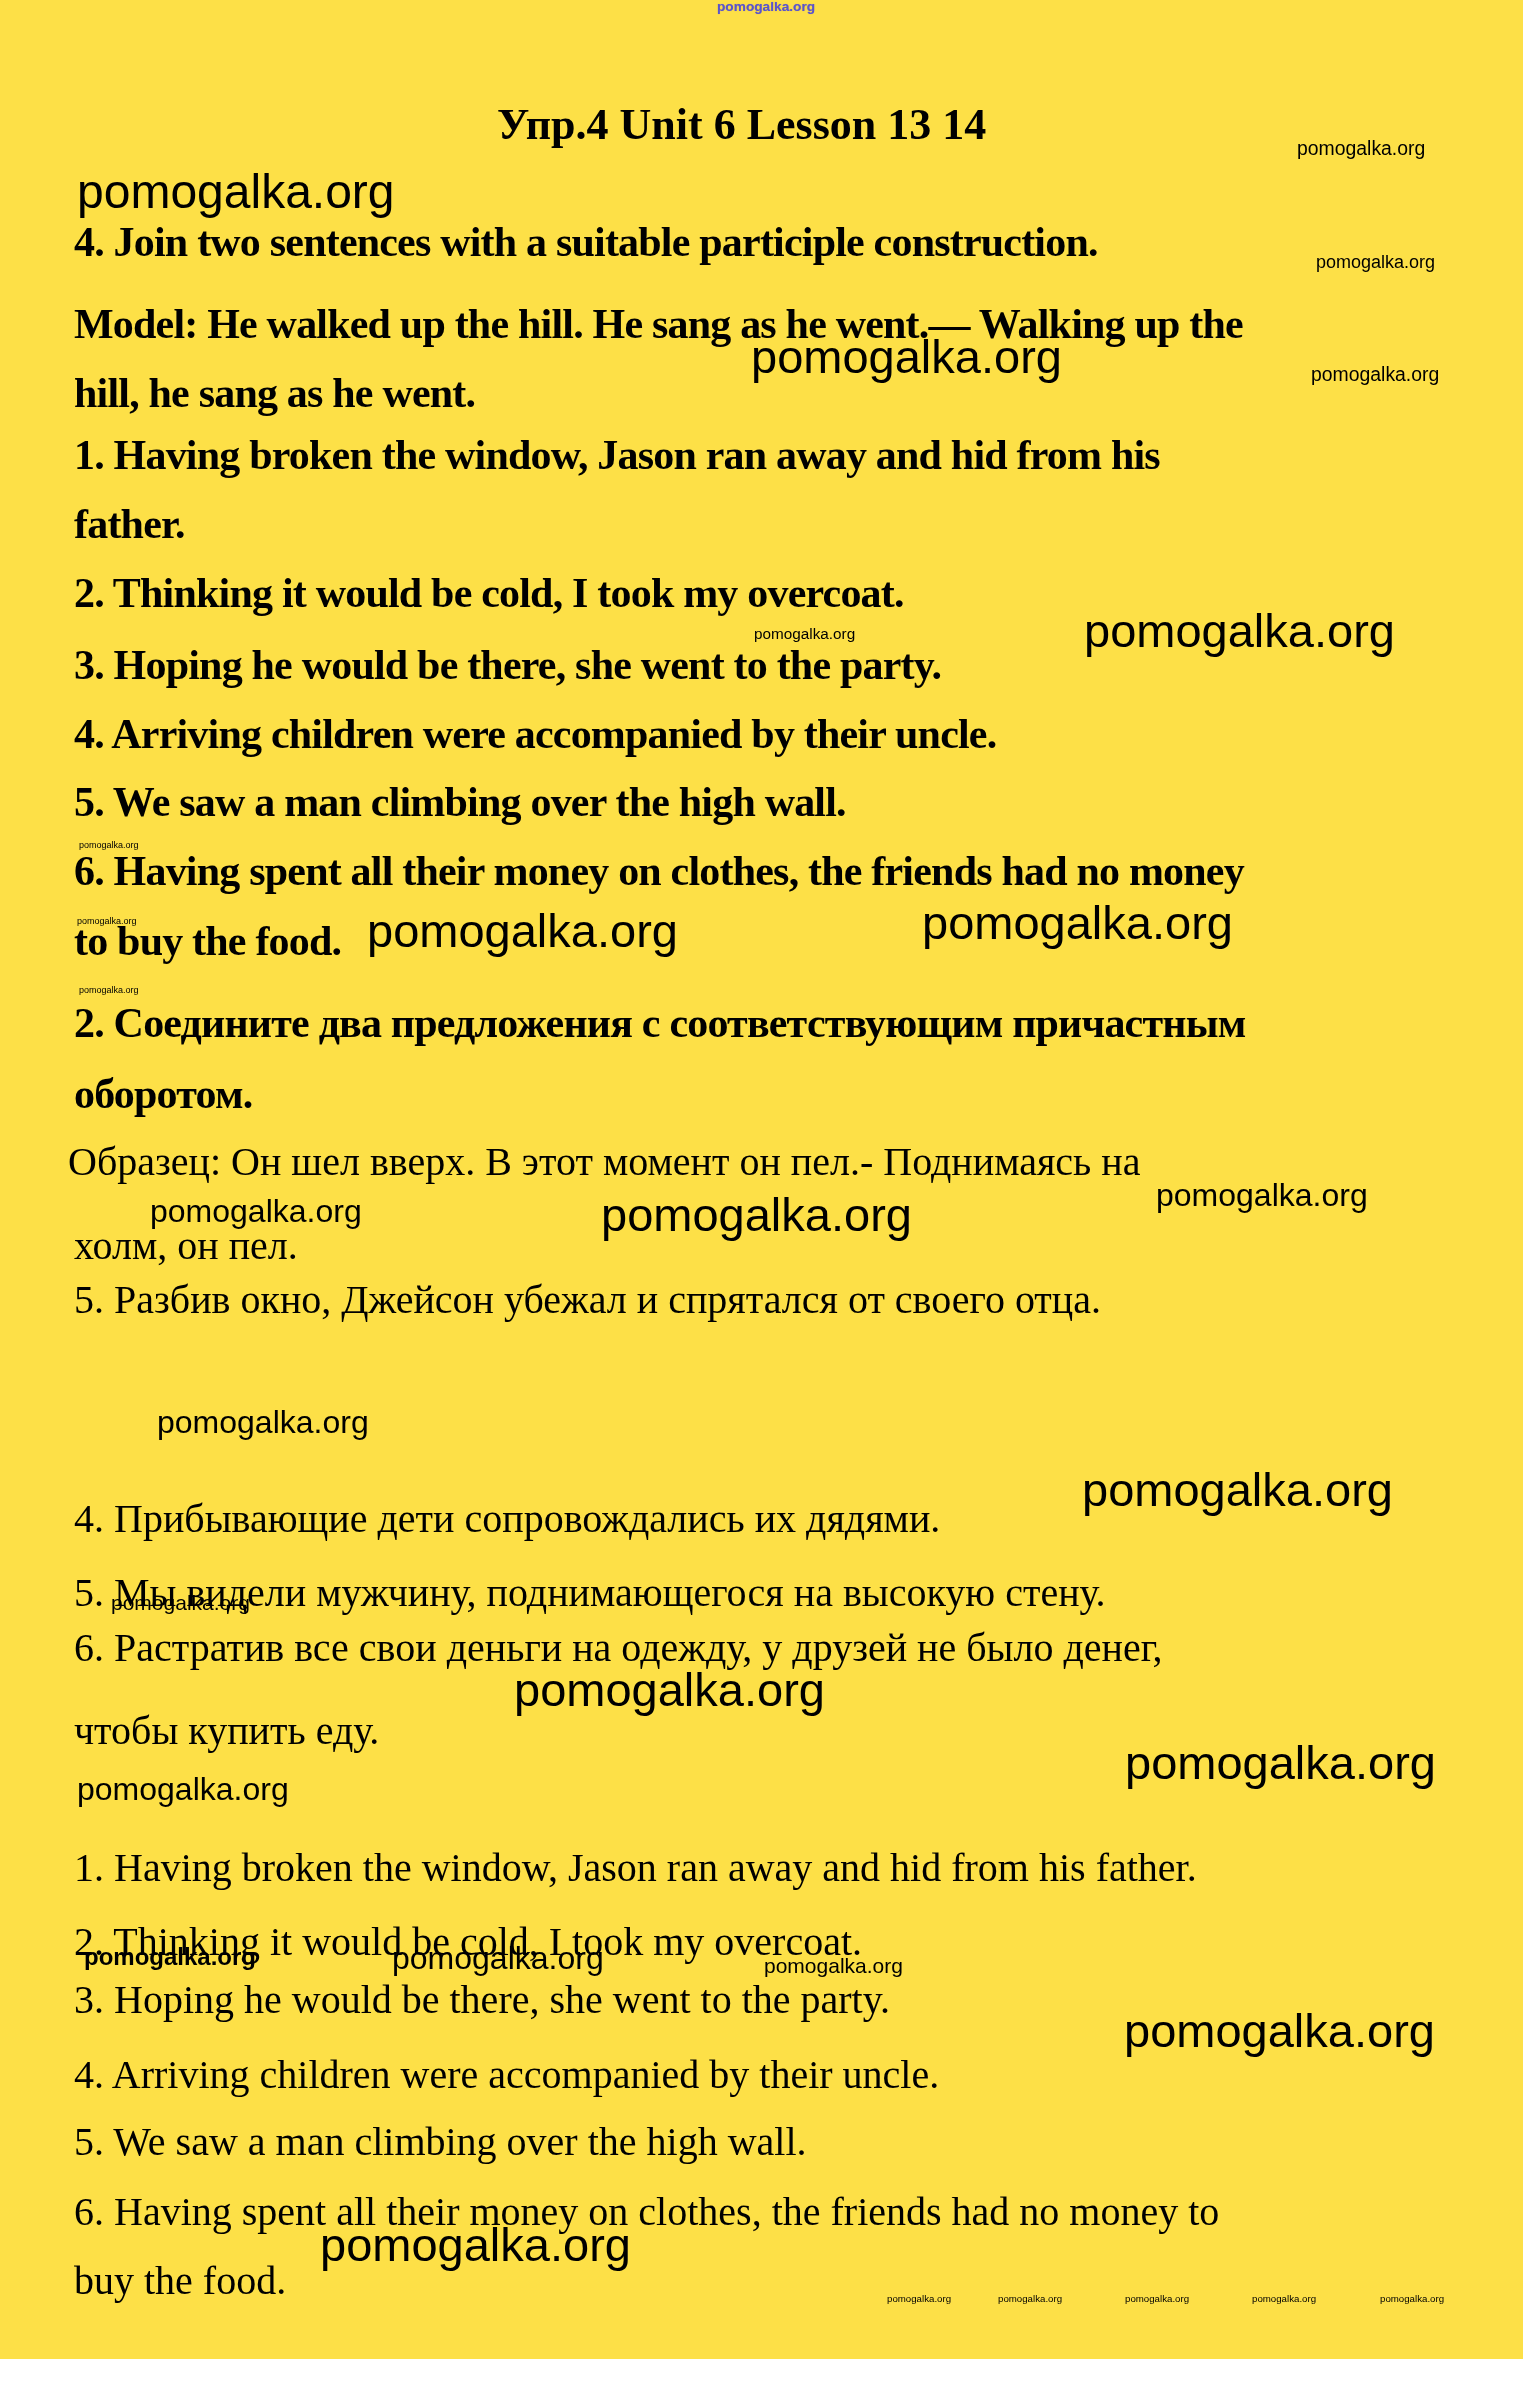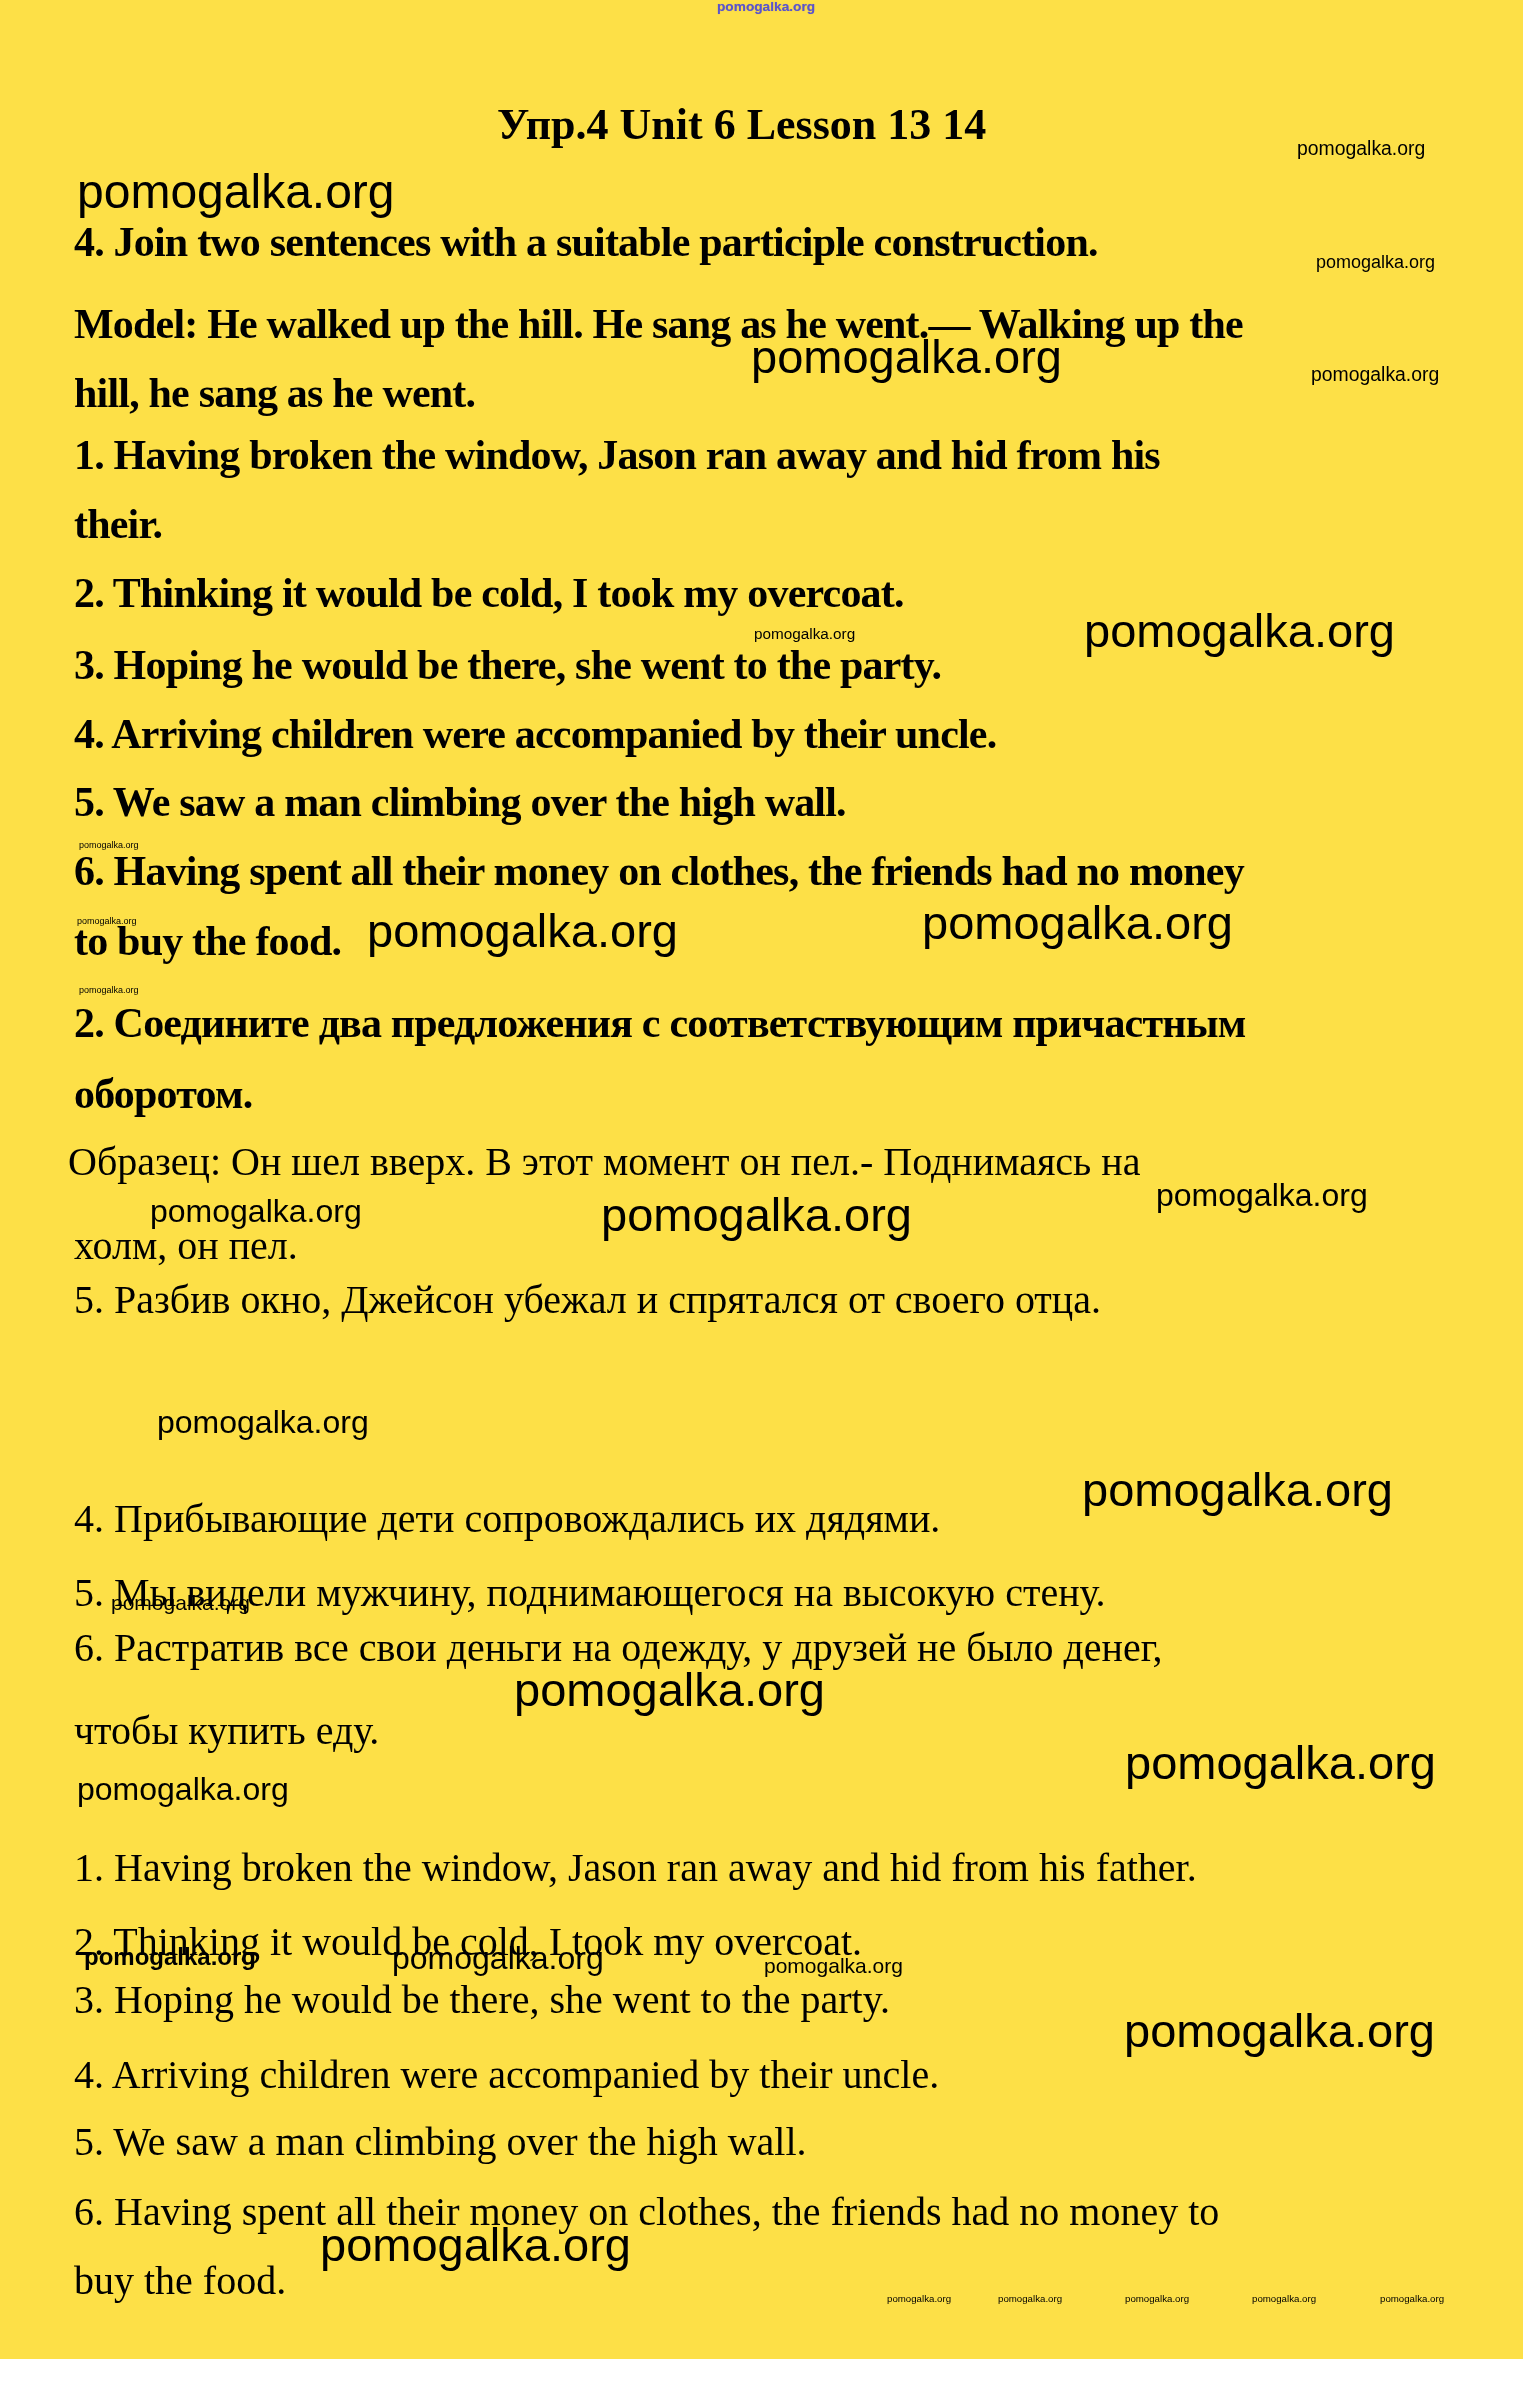--- a/index.html
+++ b/index.html
@@ -52,21 +52,21 @@
   <div class="wm" style="left:1125px;top:2294px;font-size:9.7px">pomogalka.org</div>
   <div class="wm" style="left:1252px;top:2294px;font-size:9.7px">pomogalka.org</div>
   <div class="wm" style="left:1380px;top:2294px;font-size:9.7px">pomogalka.org</div>
 
   <div class="ln title" style="left:497px;top:102px">Упр.4 Unit 6 Lesson 13 14</div>
 
   <div class="ln serif-b" style="left:74px;top:220px">4. Join two sentences with a suitable participle construction.</div>
   <div class="ln serif-b" style="left:74px;top:371px">hill, he sang as he went.</div>
   <div class="ln serif-b" style="left:74px;top:302px">Model: He walked up the hill. He sang as he went.— Walking up the</div>
   <div class="ln serif-b" style="left:74px;top:433px">1. Having broken the window, Jason ran away and hid from his</div>
-  <div class="ln serif-b" style="left:74px;top:502px">their.</div>
+  <div class="ln serif-b" style="left:74px;top:502px">father.</div>
   <div class="ln serif-b" style="left:74px;top:571px">2. Thinking it would be cold, I took my overcoat.</div>
   <div class="ln serif-b" style="left:74px;top:643px">3. Hoping he would be there, she went to the party.</div>
   <div class="ln serif-b" style="left:74px;top:712px">4. Arriving children were accompanied by their uncle.</div>
   <div class="ln serif-b" style="left:74px;top:780px">5. We saw a man climbing over the high wall.</div>
   <div class="ln serif-b" style="left:74px;top:849px">6. Having spent all their money on clothes, the friends had no money</div>
   <div class="ln serif-b" style="left:74px;top:919px">to buy the food.</div>
 
   <div class="ln serif-b" style="left:74px;top:1001px">2. Соедините два предложения с соответствующим причастным</div>
   <div class="ln serif-b" style="left:74px;top:1072px">оборотом.</div>
 

